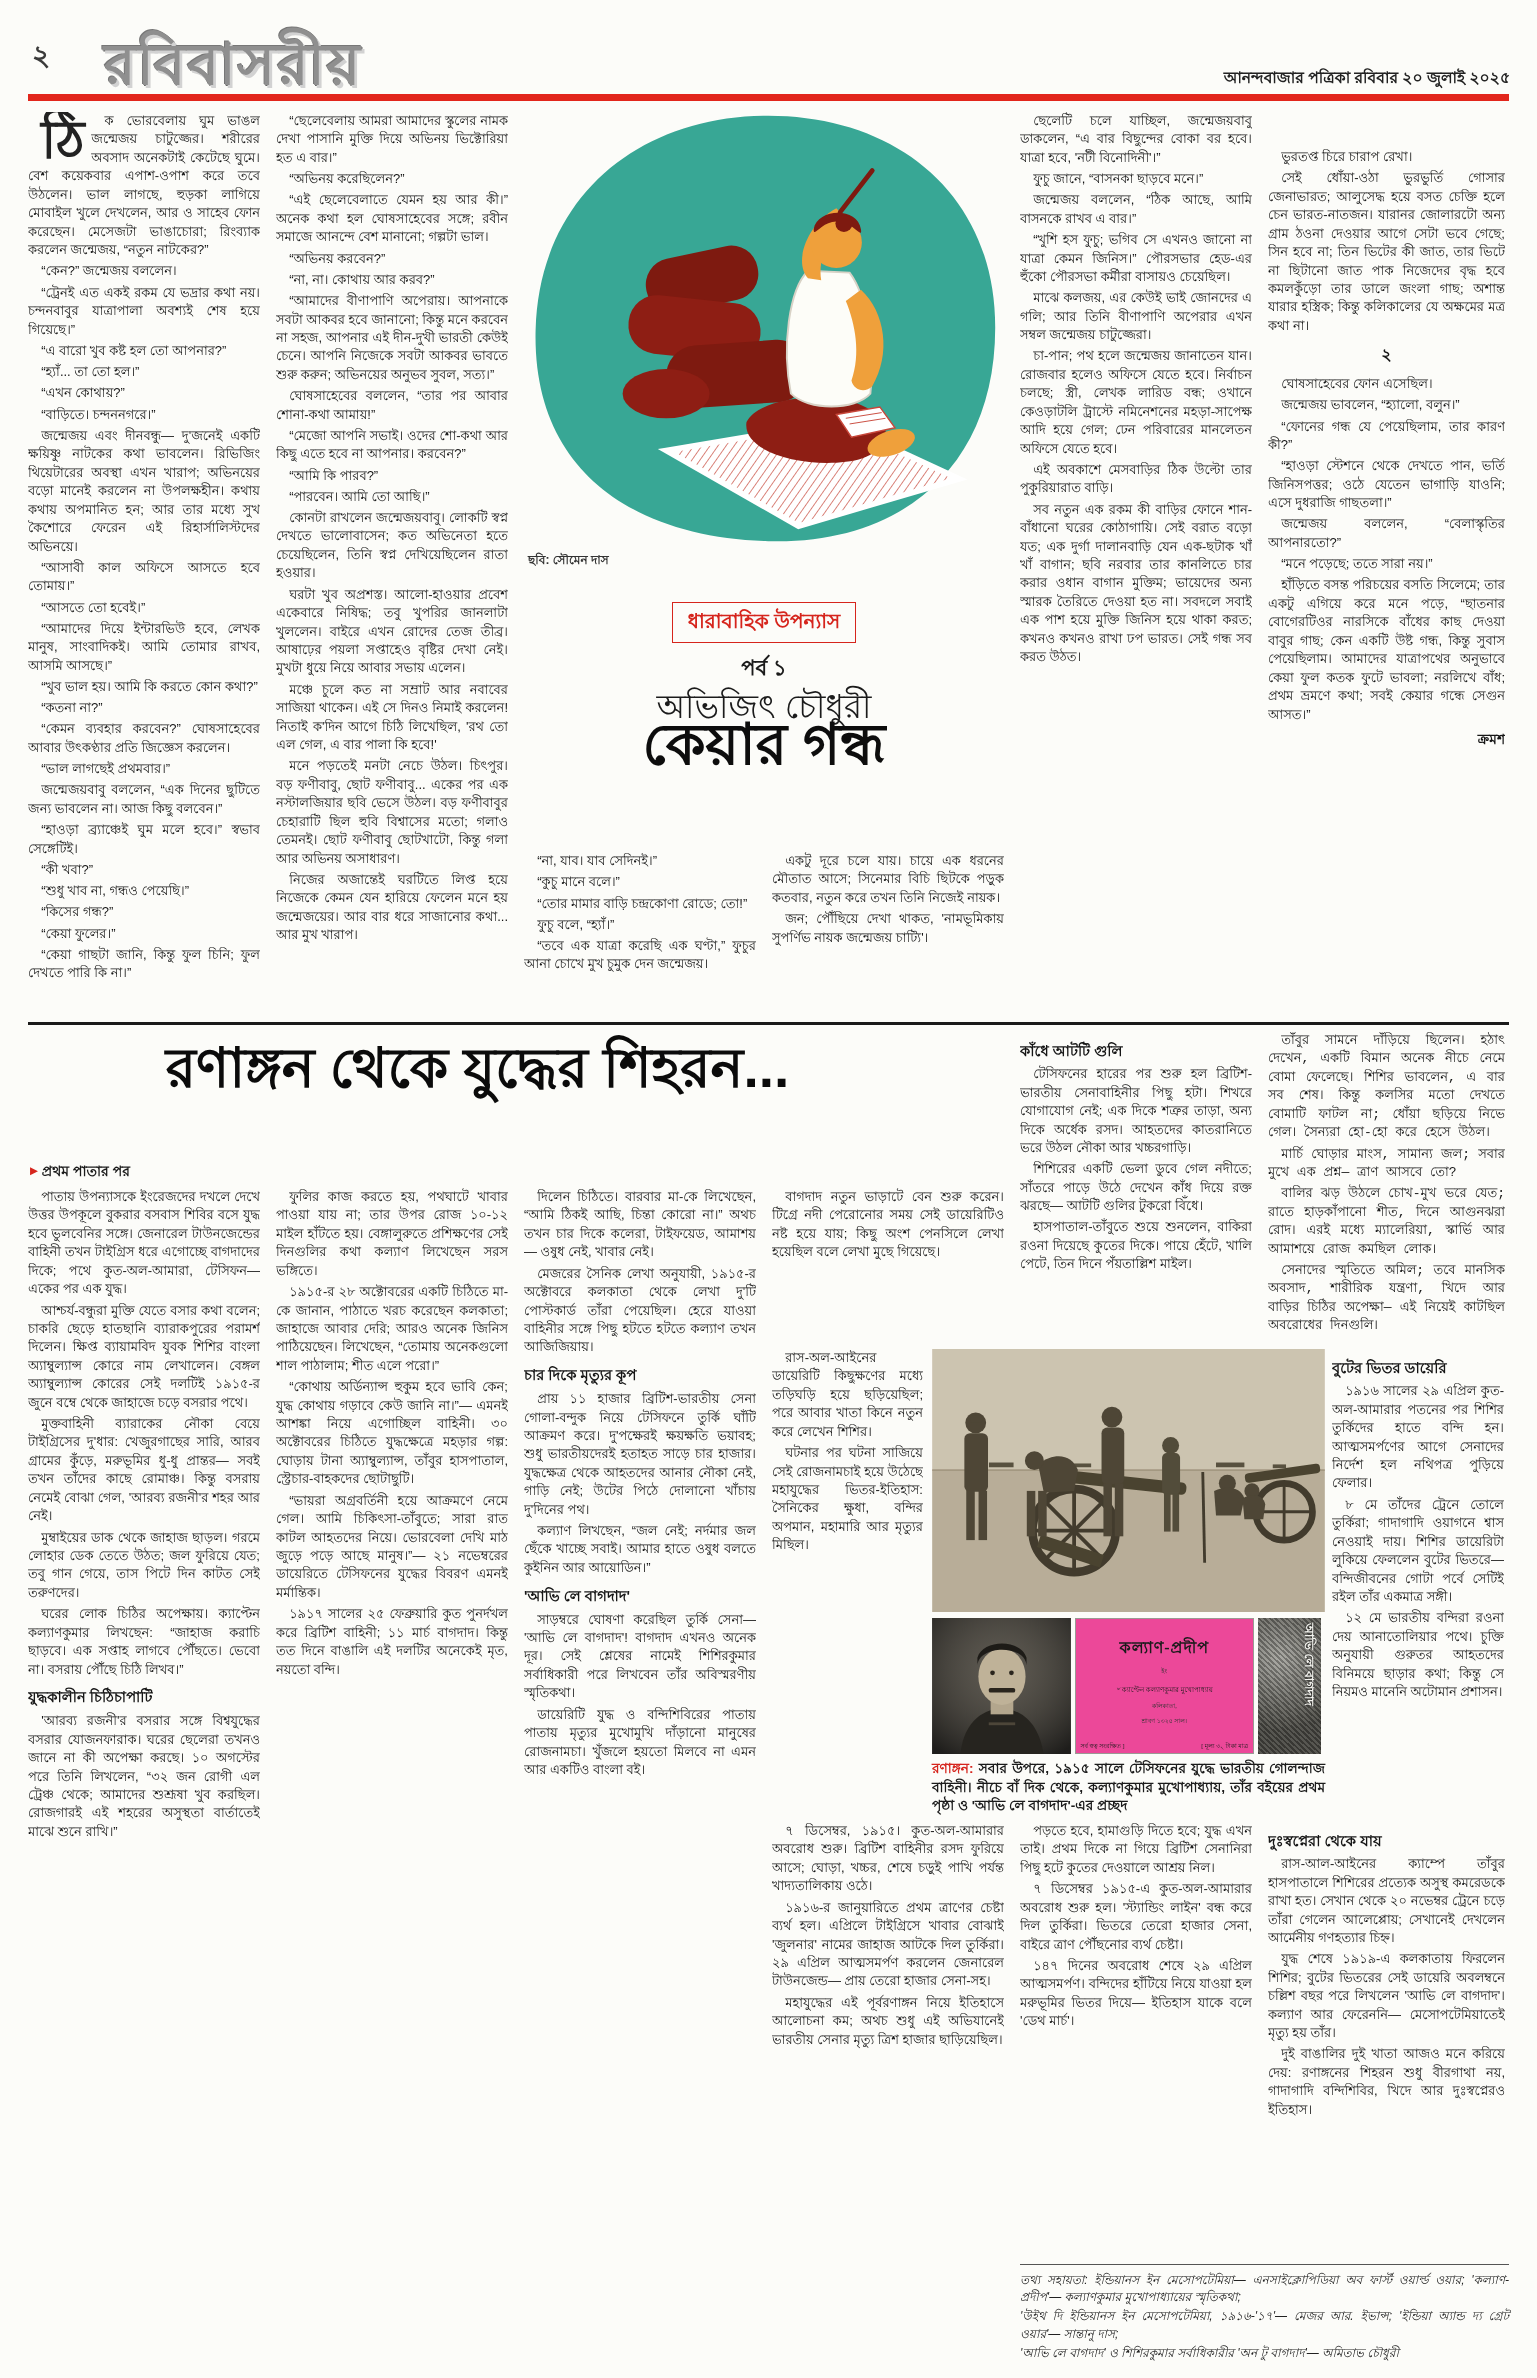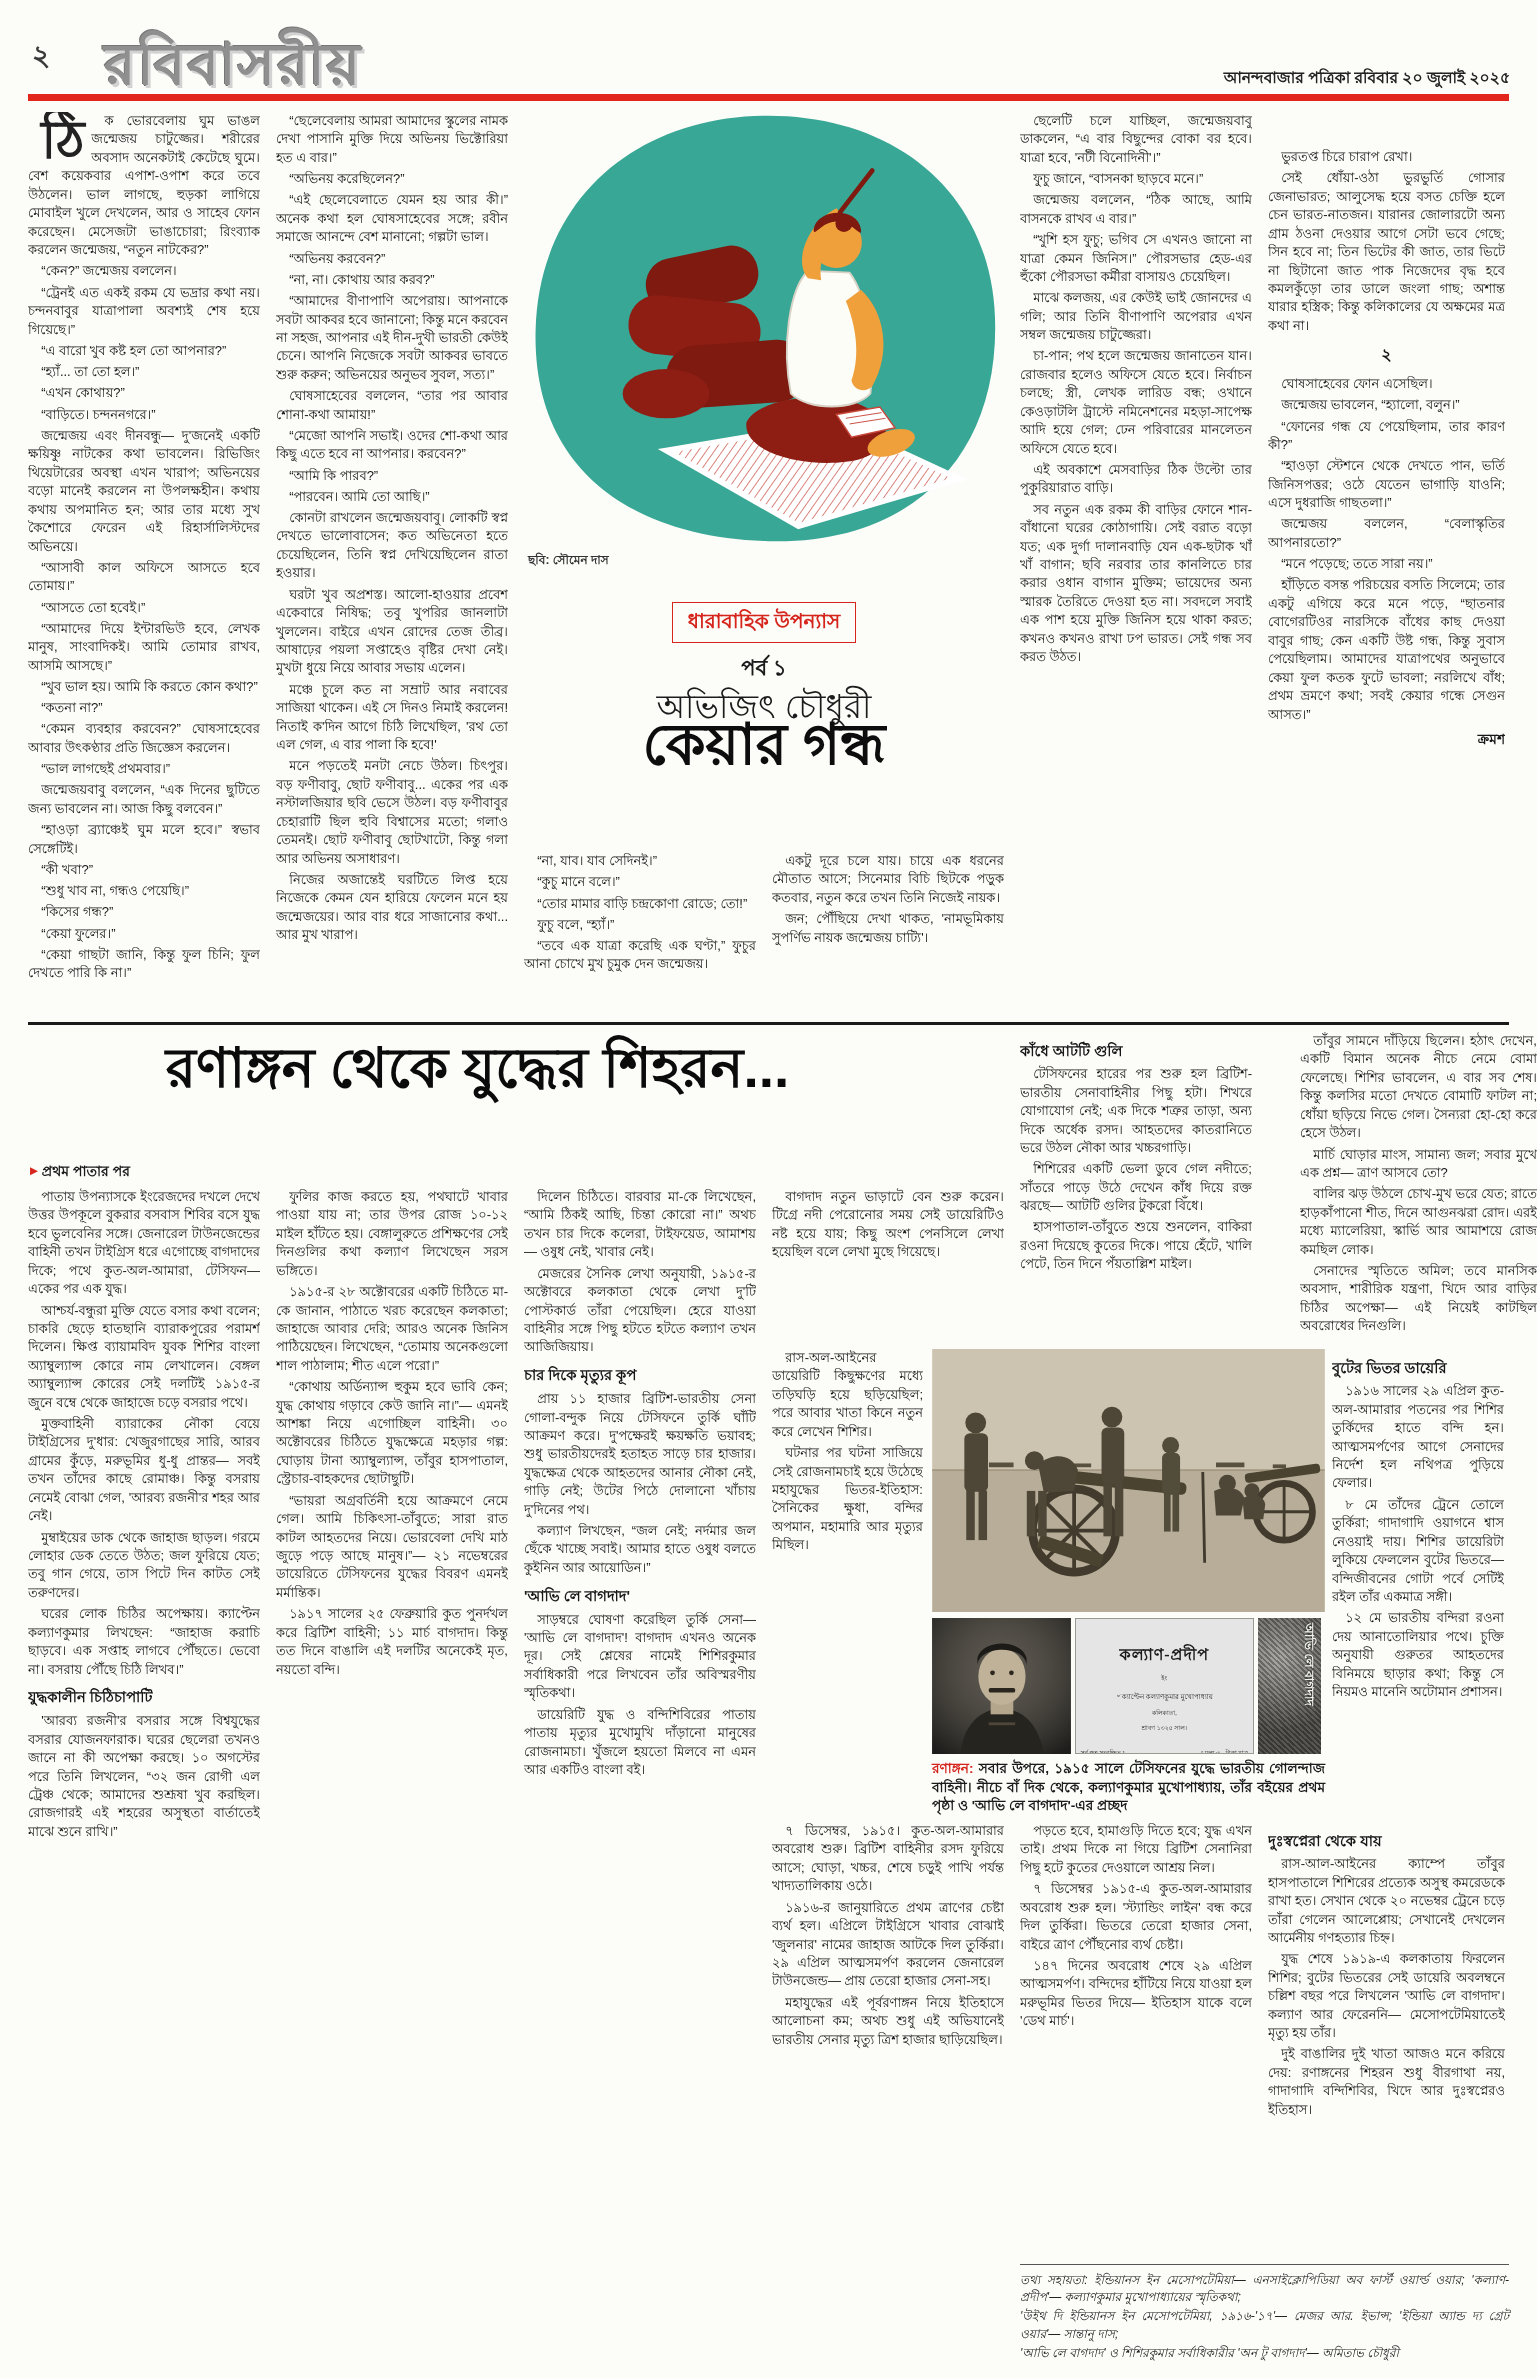--- a/index.html
+++ b/index.html
@@ -35,22 +35,22 @@
   .divider{position:absolute;left:28px;top:1022px;width:1481px;height:2.8px;background:#1a1a1a;}
   .headline{position:absolute;left:28px;top:1037px;width:899px;text-align:center;
             font-size:55px;font-weight:800;line-height:1.15;color:#0b0b0b;}
   .byline{position:absolute;left:30px;top:1160px;font-size:14px;font-weight:bold;}
   .byline .arr{color:#d6251d;font-size:10.4px;vertical-align:1.9px;margin-right:3.8px;}
   
   .photowrap{position:absolute;left:932px;top:1349px;width:393px;background:#fcfcf9;z-index:6;}
   .mainphoto{width:393px;height:263px;display:block;}
   .thumbs{display:flex;gap:3.8px;margin-top:5.7px;height:136px;}
   .thumb-portrait{width:139px;height:136px;}
-  .thumb-page{width:179px;height:136px;background:#e5e5e5;border:0.9px solid #9a9a94;box-sizing:border-box;
-              text-align:center;padding-top:23px;font-family:"Liberation Serif",serif;overflow:hidden;}
+  .thumb-page{width:179px;height:136px;background:#ec4899;border:0.9px solid #9a9a94;box-sizing:border-box;
+              text-align:center;padding-top:16px;font-family:"Liberation Serif",serif;overflow:hidden;}
   .thumb-page .bp-title{font-size:16px;font-weight:bold;letter-spacing:0.9px;}
   .thumb-page .bp-sm{font-size:7px;margin-top:6.6px;}
   .thumb-page .bp-xs{font-size:6.2px;margin-top:4.7px;color:#333;}
   .thumb-page .bp-row{display:flex;justify-content:space-between;font-size:6.2px;margin:13.2px 4.7px 0;}
   .thumb-cover{width:63px;height:136px;position:relative;overflow:hidden;
       background:#76756c;
       background-image:repeating-linear-gradient(43deg,rgba(0,0,0,.28) 0 1.9px,rgba(255,255,255,.06) 1.9px 3.8px),
                        radial-gradient(circle at 35% 30%,rgba(255,255,255,.35),rgba(0,0,0,.35) 70%);}
   .cover-v{position:absolute;right:1.9px;top:5.7px;writing-mode:vertical-rl;color:#f3f3ee;
            font-size:12.3px;font-weight:bold;text-shadow:0 0 1.9px #000;}
@@ -248,21 +248,21 @@
       <h4>কাঁধে আটটি গুলি</h4>
       <p>টেসিফনের হারের পর শুরু হল ব্রিটিশ-ভারতীয় সেনাবাহিনীর পিছু হটা। শিখরে যোগাযোগ নেই; এক দিকে শত্রুর তাড়া, অন্য দিকে অর্ধেক রসদ। আহতদের কাতরানিতে ভরে উঠল নৌকা আর খচ্চরগাড়ি।</p>
       <p>শিশিরের একটি ভেলা ডুবে গেল নদীতে; সাঁতরে পাড়ে উঠে দেখেন কাঁধ দিয়ে রক্ত ঝরছে— আটটি গুলির টুকরো বিঁধে।</p>
       <p>হাসপাতাল-তাঁবুতে শুয়ে শুনলেন, বাকিরা রওনা দিয়েছে কুতের দিকে। পায়ে হেঁটে, খালি পেটে, তিন দিনে পঁয়তাল্লিশ মাইল।</p>
     </div>
   <div class="col" style="left:1020px;top:1822px;height:435px;">
       <p>পড়তে হবে, হামাগুড়ি দিতে হবে; যুদ্ধ এখন তাই। প্রথম দিকে না গিয়ে ব্রিটিশ সেনানিরা পিছু হটে কুতের দেওয়ালে আশ্রয় নিল।</p>
       <p>৭ ডিসেম্বর ১৯১৫-এ কুত-অল-আমারার অবরোধ শুরু হল। 'স্ট্যান্ডিং লাইন' বন্ধ করে দিল তুর্কিরা। ভিতরে তেরো হাজার সেনা, বাইরে ত্রাণ পৌঁছনোর ব্যর্থ চেষ্টা।</p>
       <p>১৪৭ দিনের অবরোধ শেষে ২৯ এপ্রিল আত্মসমর্পণ। বন্দিদের হাঁটিয়ে নিয়ে যাওয়া হল মরুভূমির ভিতর দিয়ে— ইতিহাস যাকে বলে 'ডেথ মার্চ'।</p>
     </div>
-  <div class="col" style="left:1300px;top:1032px;height:312px;width:237px;">
+  <div class="col" style="left:1268px;top:1032px;height:312px;width:237px;font-family:Liberation Mono, monospace;">
       <p>তাঁবুর সামনে দাঁড়িয়ে ছিলেন। হঠাৎ দেখেন, একটি বিমান অনেক নীচে নেমে বোমা ফেলেছে। শিশির ভাবলেন, এ বার সব শেষ। কিন্তু কলসির মতো দেখতে বোমাটি ফাটল না; ধোঁয়া ছড়িয়ে নিভে গেল। সৈন্যরা হো-হো করে হেসে উঠল।</p>
       <p>মার্চি ঘোড়ার মাংস, সামান্য জল; সবার মুখে এক প্রশ্ন— ত্রাণ আসবে তো?</p>
       <p>বালির ঝড় উঠলে চোখ-মুখ ভরে যেত; রাতে হাড়কাঁপানো শীত, দিনে আগুনঝরা রোদ। এরই মধ্যে ম্যালেরিয়া, স্কার্ভি আর আমাশয়ে রোজ কমছিল লোক।</p>
       <p>সেনাদের স্মৃতিতে অমিল; তবে মানসিক অবসাদ, শারীরিক যন্ত্রণা, খিদে আর বাড়ির চিঠির অপেক্ষা— এই নিয়েই কাটছিল অবরোধের দিনগুলি।</p>
     </div>
   <div class="col" style="left:1332px;top:1349px;height:466px;width:172px;">
       <h4>বুটের ভিতর ডায়েরি</h4>
       <p>১৯১৬ সালের ২৯ এপ্রিল কুত-অল-আমারার পতনের পর শিশির তুর্কিদের হাতে বন্দি হন। আত্মসমর্পণের আগে সেনাদের নির্দেশ হল নথিপত্র পুড়িয়ে ফেলার।</p>
       <p>৮ মে তাঁদের ট্রেনে তোলে তুর্কিরা; গাদাগাদি ওয়াগনে শ্বাস নেওয়াই দায়। শিশির ডায়েরিটা লুকিয়ে ফেললেন বুটের ভিতরে— বন্দিজীবনের গোটা পর্বে সেটিই রইল তাঁর একমাত্র সঙ্গী।</p>
       <p>১২ মে ভারতীয় বন্দিরা রওনা দেয় আনাতোলিয়ার পথে। চুক্তি অনুযায়ী গুরুতর আহতদের বিনিময়ে ছাড়ার কথা; কিন্তু সে নিয়মও মানেনি অটোমান প্রশাসন।</p>

